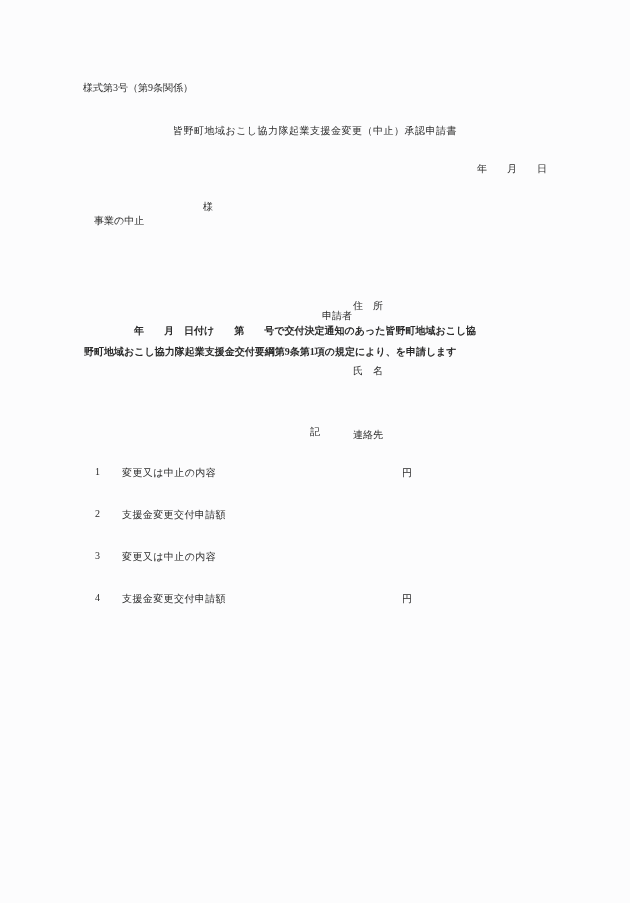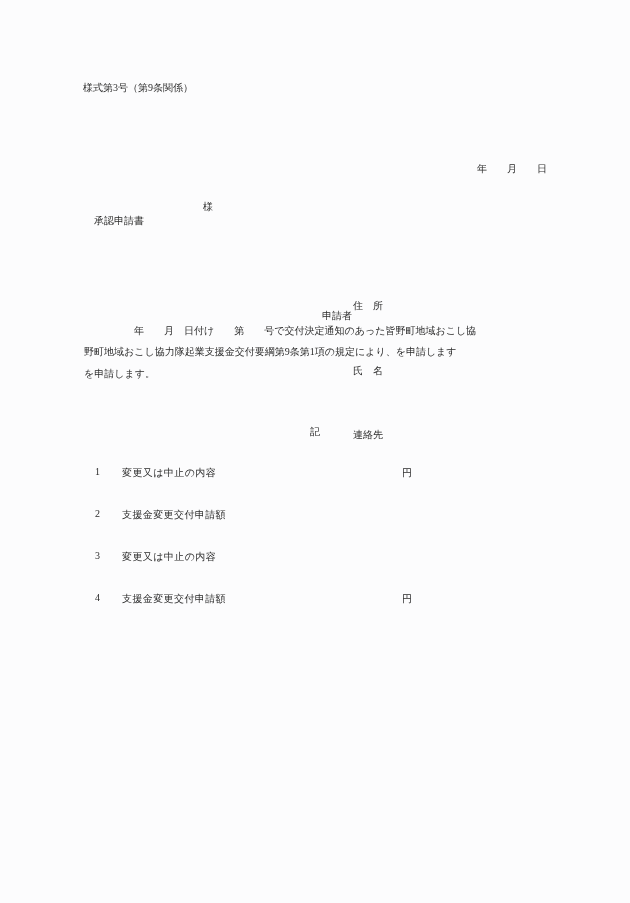--- a/index.html
+++ b/index.html
@@ -38,65 +38,65 @@
   }
   .applicant .row { position: relative; height: 21.5px; }
   .applicant .field { position: absolute; left: 46px; top: 12px; }
 
   .body-text {
     position: absolute;
     left: 84px;
     top: 320px;
     line-height: 21.3px;
   }
-  .body-text .bline { white-space: pre; }
+  .body-text .bline { white-space: pre; font-weight: bold; }
 
   .list-heading { left: 0; width: 100%; top: 425px; text-align: center; }
 
   .item-row { position: absolute; left: 0; width: 100%; height: 16px; }
   .item-row .no    { position: absolute; left: 95px;  top: 0; white-space: pre; }
   .item-row .label { position: absolute; left: 122px; top: 0; white-space: pre; letter-spacing: 0.4px; }
   .item-row .unit  { position: absolute; left: 402px; top: 0; white-space: pre; }
   .item-1 { top: 466px; }
   .item-2 { top: 508px; }
   .item-3 { top: 550px; }
   .item-4 { top: 592px; }
 </style>
 </head>
 <body>
 
 <div class="page">
 
   <div class="abs form-number">様式第3号（第9条関係）</div>
 
+  <div class="abs doc-title">皆野町地域おこし協力隊起業支援金変更（中止）承認申請書</div>
 
   <div class="abs date-line">年　　月　　日</div>
 
   <div class="abs addressee">
-    <span>承認申請書</span>
+    <span>事業の中止</span>
     <span class="honorific">様</span>
   </div>
 
   <div class="applicant">
     <div class="row">
       <span>申請者</span>
       <span class="field">住　所</span>
     </div>
     <div class="row">
       <span class="field">氏　名</span>
     </div>
     <div class="row">
       <span class="field">連絡先</span>
     </div>
   </div>
 
   <div class="body-text">
     <div class="bline">　　　　　年　　月　日付け　　第　　号で交付決定通知のあった皆野町地域おこし協</div>
     <div class="bline">野町地域おこし協力隊起業支援金交付要綱第9条第1項の規定により、を申請します</div>
-    <div class="bline">を申請します。</div>
   </div>
 
   <div class="abs list-heading">記</div>
 
   <div class="item-row item-1">
     <span class="no">1</span>
     <span class="label">変更又は中止の内容</span>
     <span class="unit">円</span>
   </div>
 

